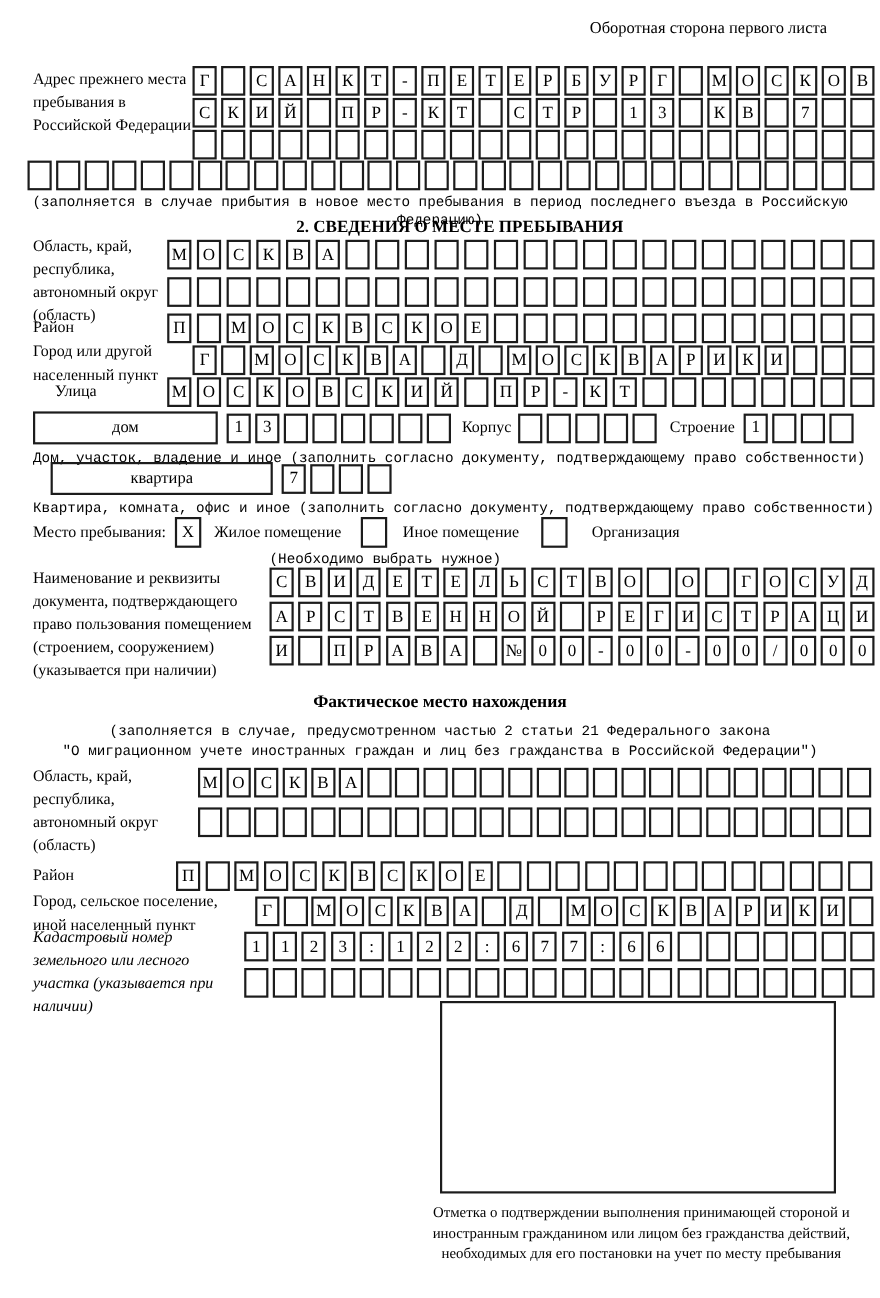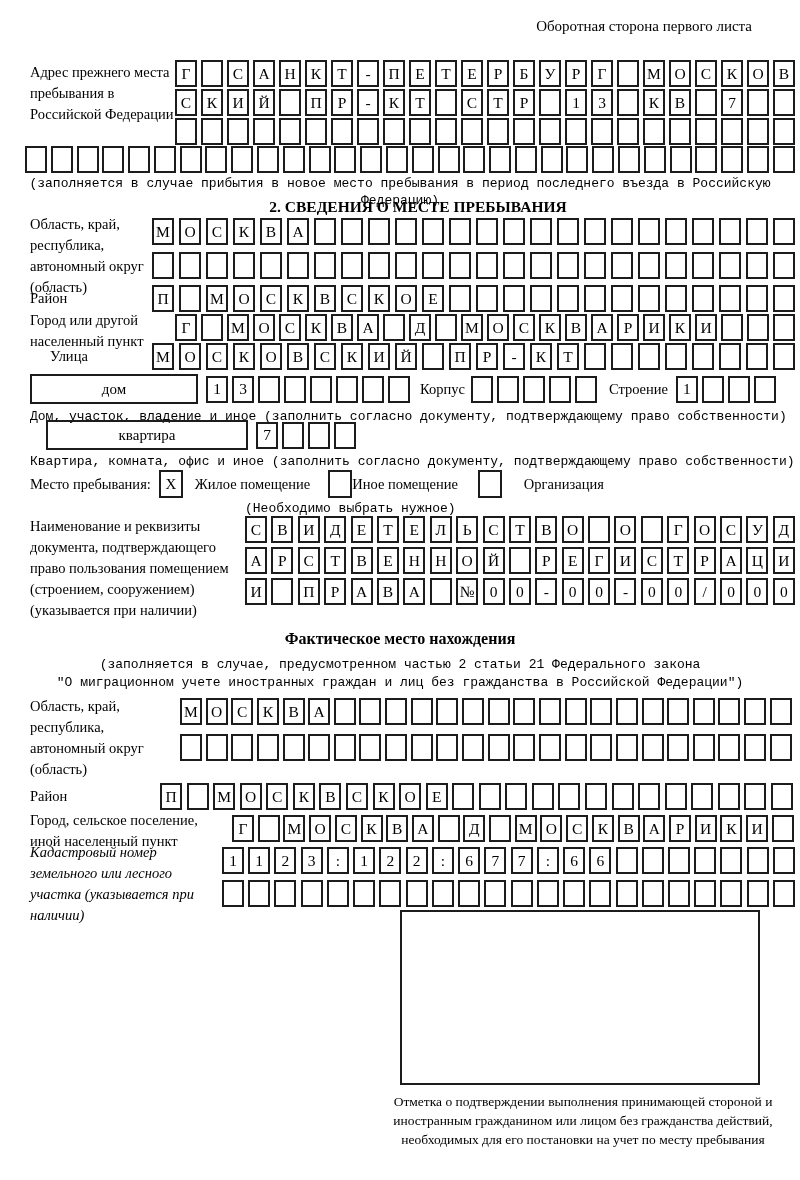--- a/index.html
+++ b/index.html
@@ -354,21 +354,21 @@
         <div class="cell"></div>
       </div>
   </div>
   <div class="abs small-note" style="left:30px; top:453px;">Квартира, комната, офис и иное (заполнить согласно документу, подтверждающему право собственности)</div>
 
   <div class="abs inline-row" style="left:30px; top:470px;">
     <div class="inline-label">Место пребывания:</div>
     <div class="checkbox" style="margin-left:8px;">X</div>
     <div class="inline-label" style="margin-left:12px;">Жилое помещение</div>
     <div class="checkbox" style="margin-left:18px;"></div>
-    <div class="inline-label" style="font-family:Liberation Serif, serif;">Иное помещение</div>
+    <div class="inline-label" style="margin-left:14px;font-family:Liberation Serif, serif;">Иное помещение</div>
     <div class="checkbox" style="margin-left:20px;"></div>
     <div class="inline-label" style="margin-left:22px;">Организация</div>
   </div>
   <div class="abs small-note" style="left:245px; top:500px;">(Необходимо выбрать нужное)</div>
 
   <div class="abs label" style="left:30px; top:516px; width:212px;">Наименование и реквизиты документа, подтверждающего право пользования помещением (строением, сооружением) (указывается при наличии)</div>
   <div class="abs" style="left:245px; top:516px;">
     <div class="cellrow r21" style="margin-bottom:4px;">
         <div class="cell">С</div>
         <div class="cell">В</div>

